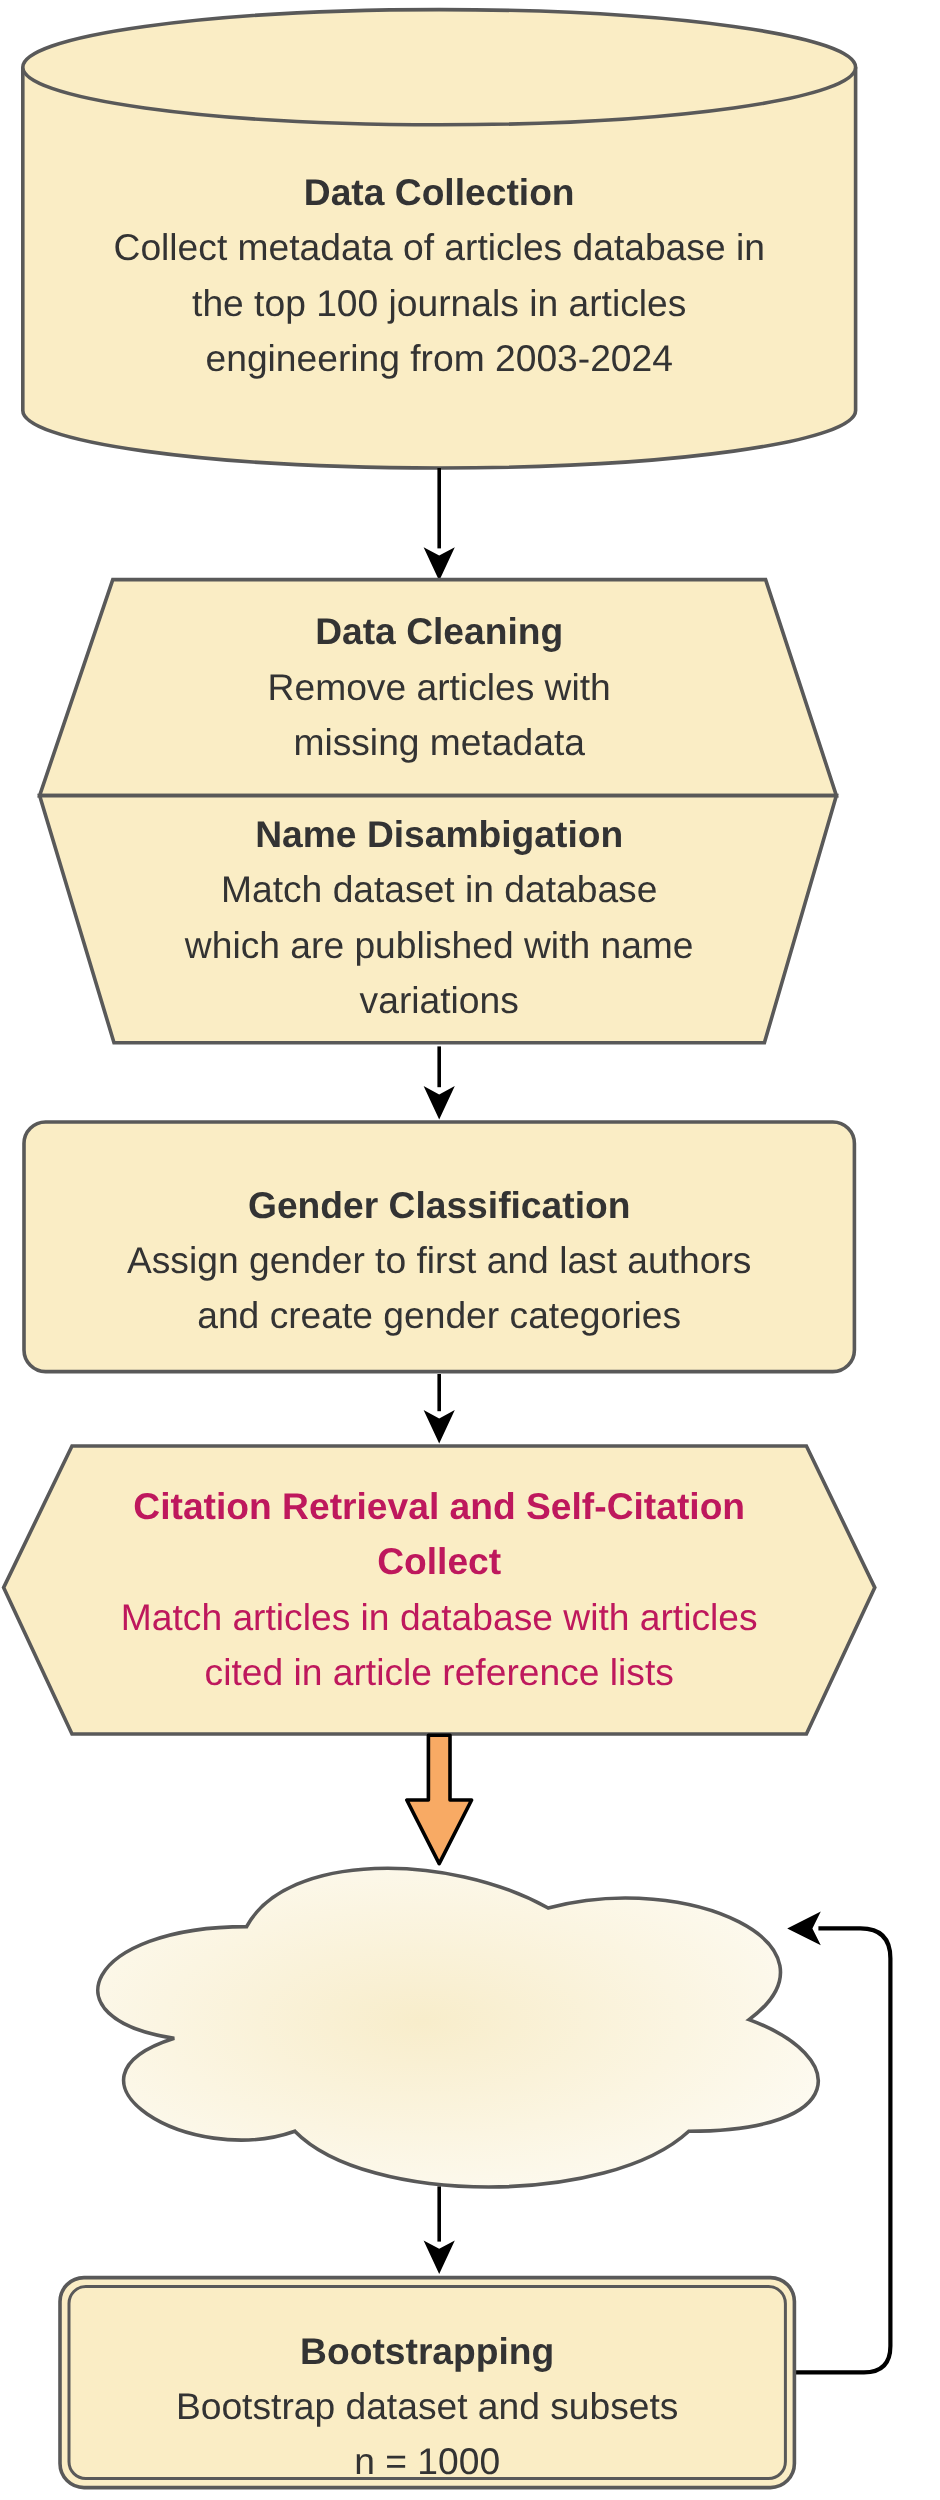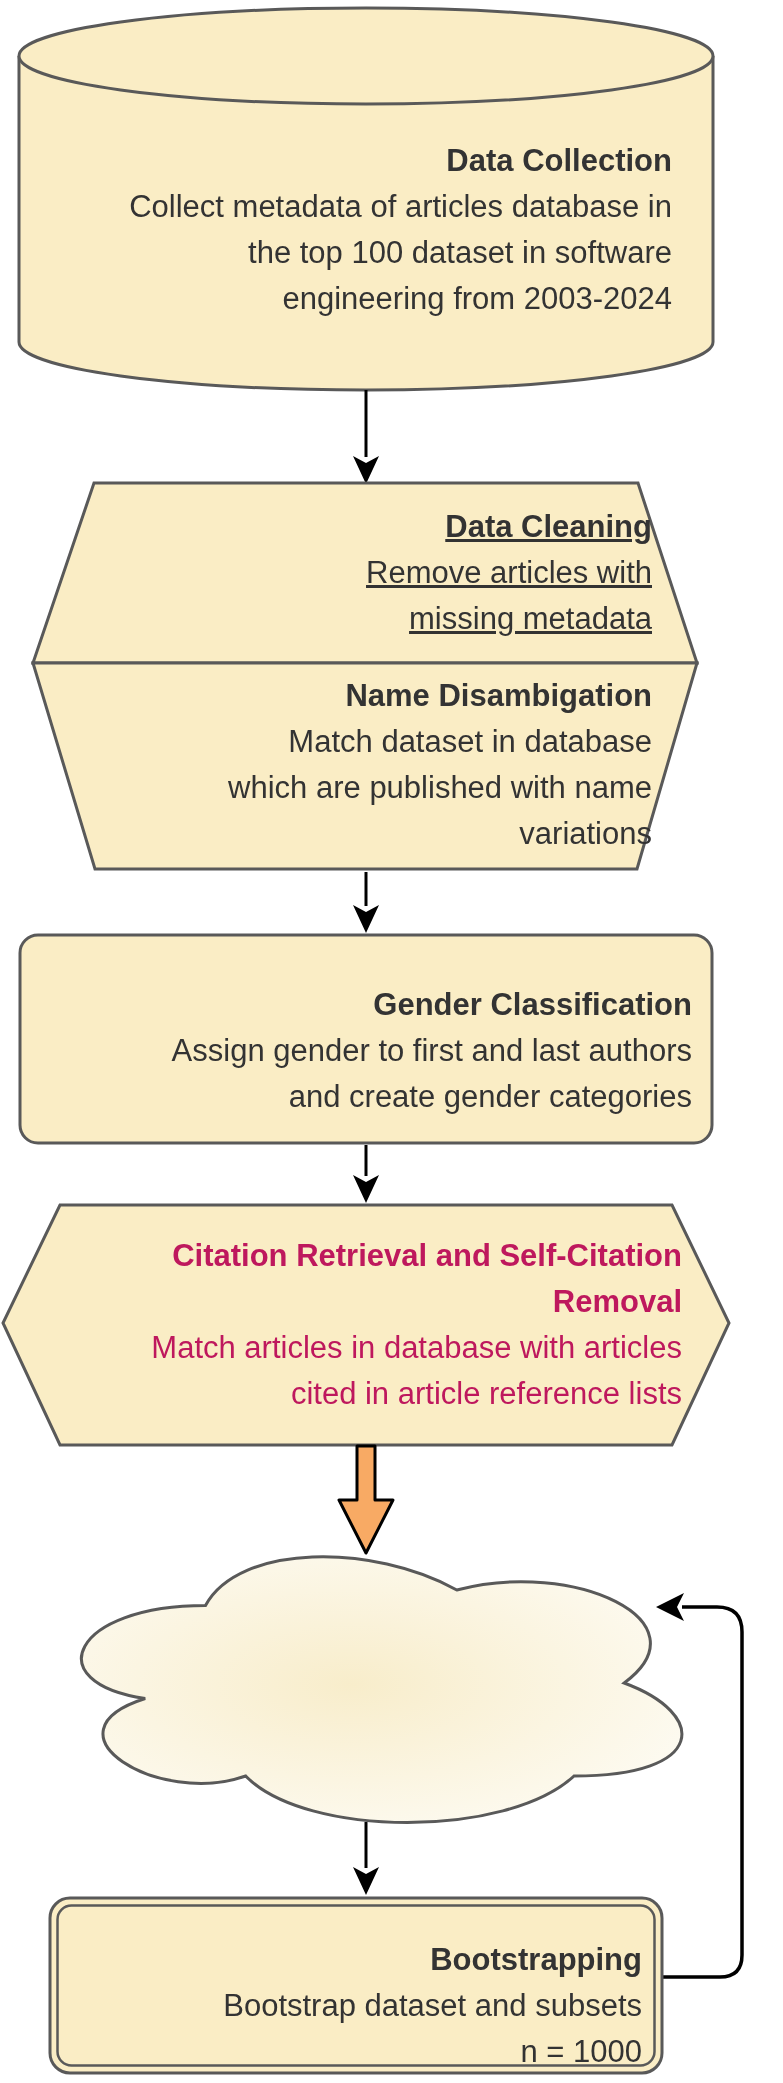--- a/index.html
+++ b/index.html
@@ -7,21 +7,21 @@
     position:relative;
     width:783px;height:2083px;
     background:#fff;
     font-family:"Liberation Sans", sans-serif;
     overflow:hidden;
   }
   #diagram-svg{position:absolute;left:0;top:0;z-index:0;}
   .node-text{
     position:absolute;z-index:1;
     display:flex;flex-direction:column;justify-content:center;
-    text-align:right;
+    text-align:center;
     font-size:31px;line-height:46px;
     color:#333333;
     pointer-events:none;
   }
   .node-title{font-weight:bold;}
 </style>
 </head>
 <body>
 
 <div id="canvas" style="background: rgb(255, 255, 255);">
@@ -83,46 +83,46 @@
 
     <g>
       <rect x="50" y="1898" width="612" height="175" rx="20" ry="20" stroke-width="3" fill="#FAEDC5" stroke="#595959"></rect>
       <rect x="57.5" y="1905.5" width="597" height="160" rx="14" ry="14" fill="none" stroke-width="2.5" stroke="#595959"></rect>
     </g>
   </svg>
 
   <div class="node-text" style="left: 60px; top: 105px; width: 612px; height: 250px; color: rgb(51, 51, 51);">
     <div class="node-title">Data Collection</div>
     <div>Collect metadata of articles database in</div>
-    <div>the top 100 dataset in software</div>
+    <div>the top 100 journals in articles</div>
     <div>engineering from 2003-2024</div>
   </div>
 
-  <div class="node-text" style="left: 80px; top: 487px; width: 572px; height: 172px; color: rgb(51, 51, 51); text-decoration: underline;">
+  <div class="node-text" style="left: 80px; top: 487px; width: 572px; height: 172px; color: rgb(51, 51, 51);">
     <div class="node-title">Data Cleaning</div>
     <div>Remove articles with</div>
     <div>missing metadata</div>
   </div>
 
   <div class="node-text" style="left: 80px; top: 665px; width: 572px; height: 200px; color: rgb(51, 51, 51);">
     <div class="node-title">Name Disambigation</div>
     <div>Match dataset in database</div>
     <div>which are published with name</div>
     <div>variations</div>
   </div>
 
   <div class="node-text" style="left: 40px; top: 937px; width: 652px; height: 204px; color: rgb(51, 51, 51); margin-top: 12px;">
     <div class="node-title">Gender Classification</div>
     <div>Assign gender to first and last authors</div>
     <div>and create gender categories</div>
   </div>
 
   <div class="node-text" style="left: 50px; top: 1207px; width: 632px; height: 236px; color: #be185d;">
     <div class="node-title">Citation Retrieval and Self-Citation</div>
-    <div class="node-title">Removal</div>
+    <div class="node-title">Collect</div>
     <div>Match articles in database with articles</div>
     <div>cited in article reference lists</div>
   </div>
 
 
   <div class="node-text" style="left: 70px; top: 1900px; width: 572px; height: 212px; color: rgb(51, 51, 51);">
     <div class="node-title">Bootstrapping</div>
     <div>Bootstrap dataset and subsets</div>
     <div>n = 1000</div>
   </div>

